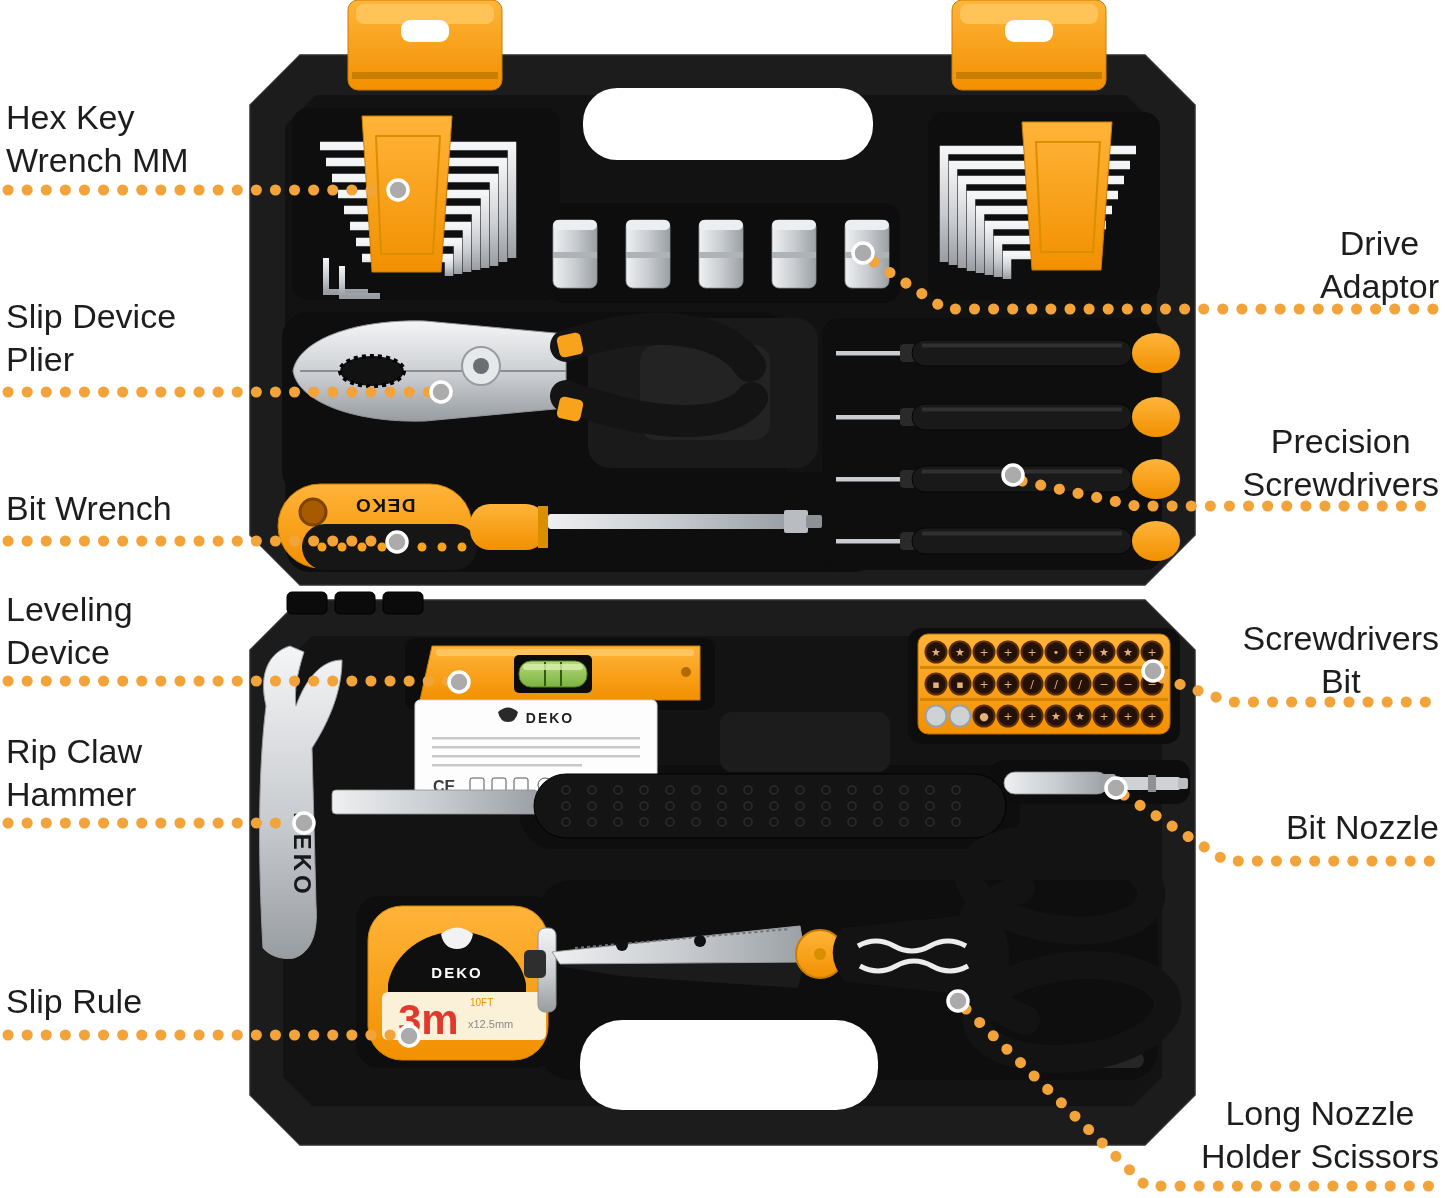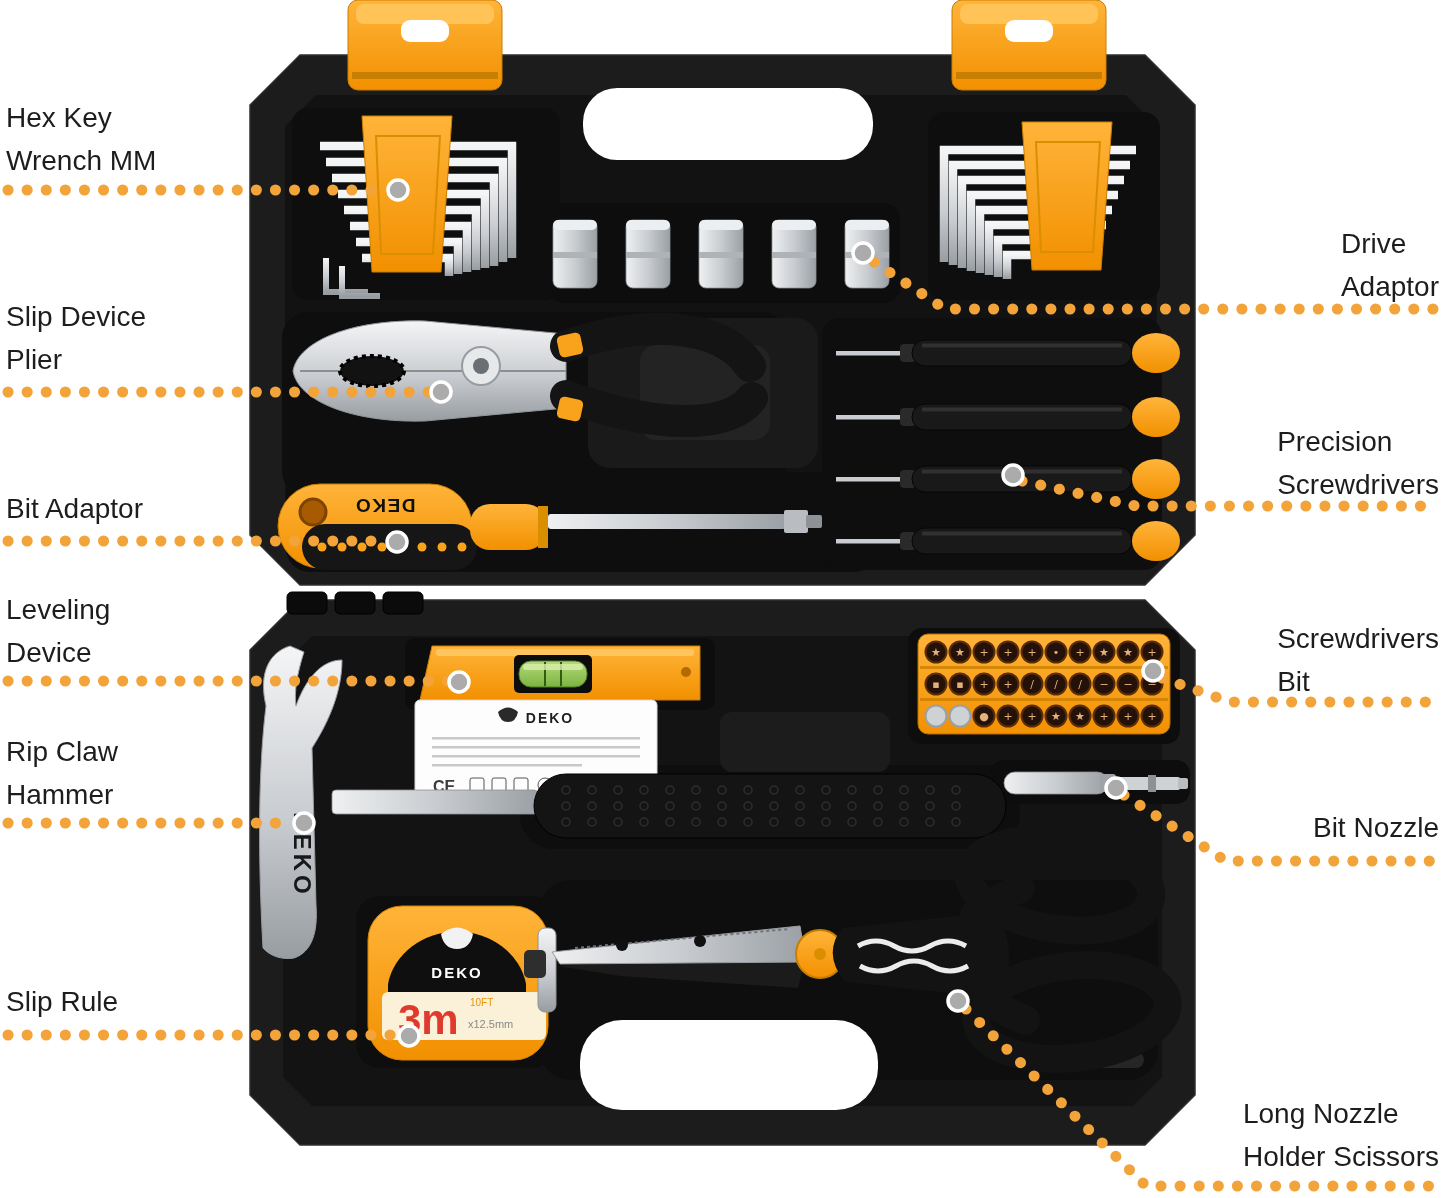--- a/index.html
+++ b/index.html
@@ -1,20 +1,20 @@
 <!DOCTYPE html>
 <html><head>
 <meta charset="utf-8">
 <style>
   html,body{margin:0;padding:0;background:#ffffff;}
   #stage{position:relative;width:1445px;height:1198px;background:#ffffff;overflow:hidden;
          font-family:"Liberation Sans",sans-serif;}
   #scene,#callouts{position:absolute;inset:0;width:1445px;height:1198px;}
-  .label{position:absolute;font-size:28px;line-height:43px;color:#1d1d1d;white-space:nowrap;}
-  .label.right{text-align:left;right:6px;}
+  .label{position:absolute;font-size:34px;line-height:43px;color:#1d1d1d;white-space:nowrap;}
+  .label.right{text-align:center;right:6px;}
   .label.left{left:6px;}
   .ln{display:block;}
   .svg-text{font-family:"Liberation Sans",sans-serif;}
   .bit-glyph{font-family:"DejaVu Sans",sans-serif;font-size:11px;fill:#e2b27a;text-anchor:middle;}
   .dots{fill:none;stroke:#F2A33A;stroke-width:11;stroke-linecap:round;stroke-dasharray:0.1 19;}
   .marker{fill:#ABABAB;stroke:#ffffff;stroke-width:3.5;}
 </style>
 </head>
 <body>
 
@@ -432,21 +432,21 @@
 
 <div class="label left" style="top:96px">
   <span class="ln">Hex Key</span>
   <span class="ln">Wrench MM</span>
 </div>
 <div class="label left" style="top:295px">
   <span class="ln">Slip Device</span>
   <span class="ln">Plier</span>
 </div>
 <div class="label left" style="top:487px">
-  <span class="ln">Bit Adaptor</span>
+  <span class="ln">Bit Wrench</span>
 </div>
 <div class="label left" style="top:730px">
   <span class="ln">Rip Claw</span>
   <span class="ln">Hammer</span>
 </div>
 <div class="label left" style="top:588px">
   <span class="ln">Leveling</span>
   <span class="ln">Device</span>
 </div>
 <div class="label left" style="top:980px">

